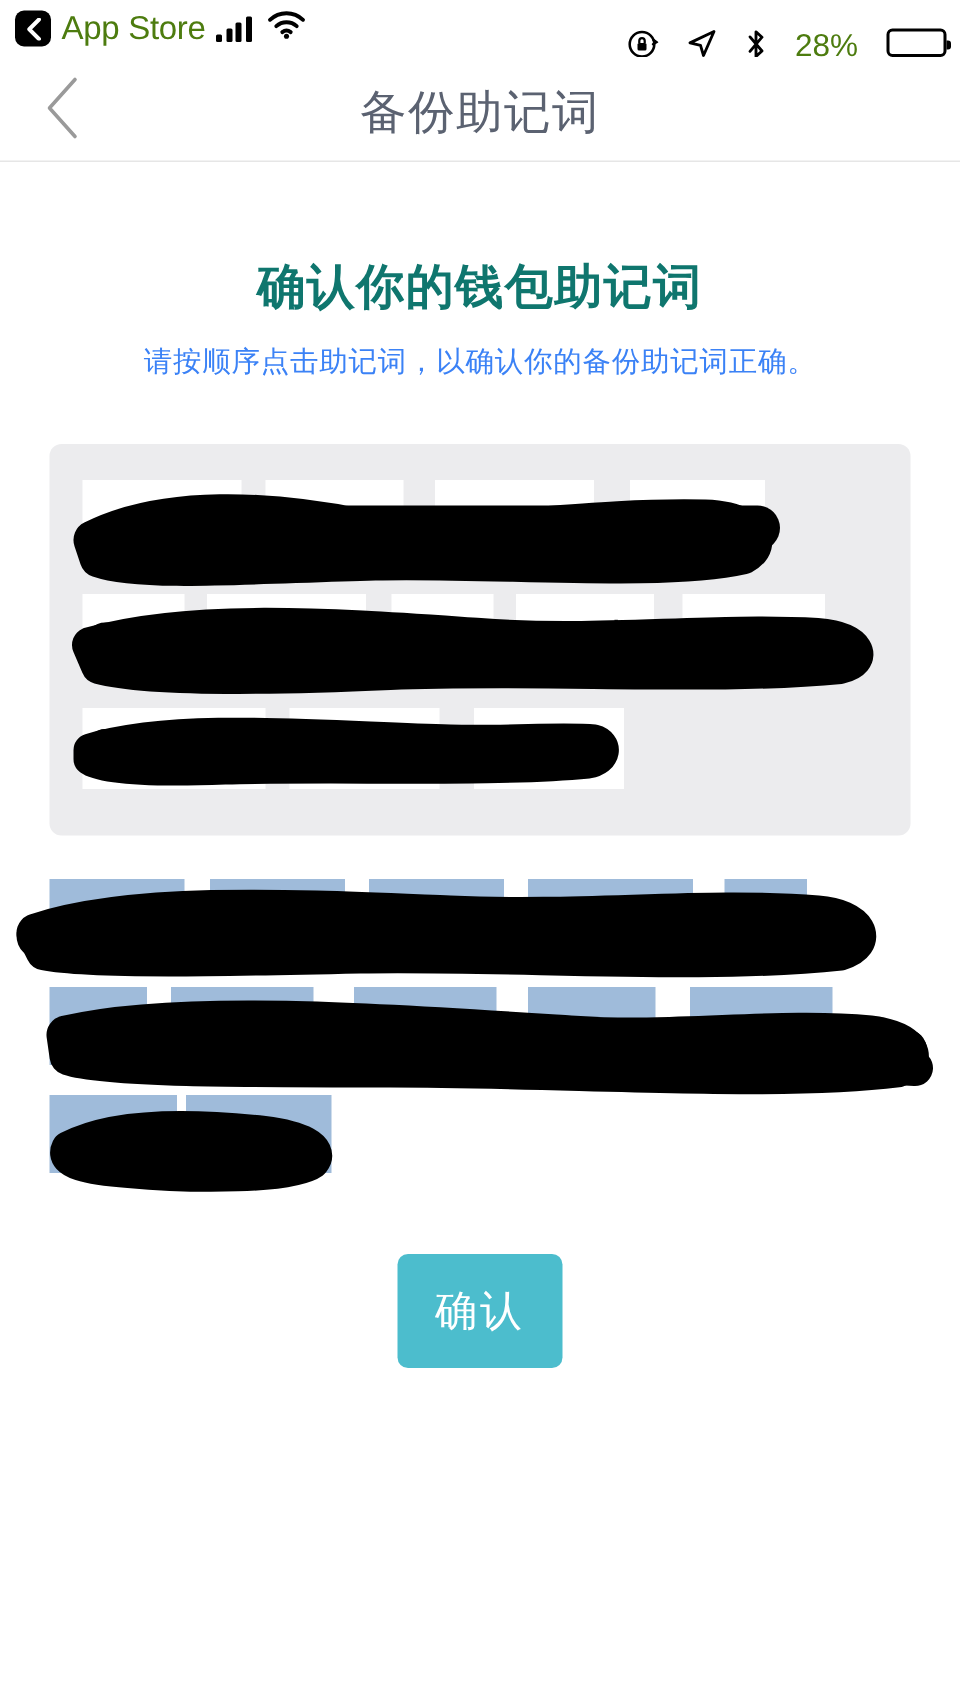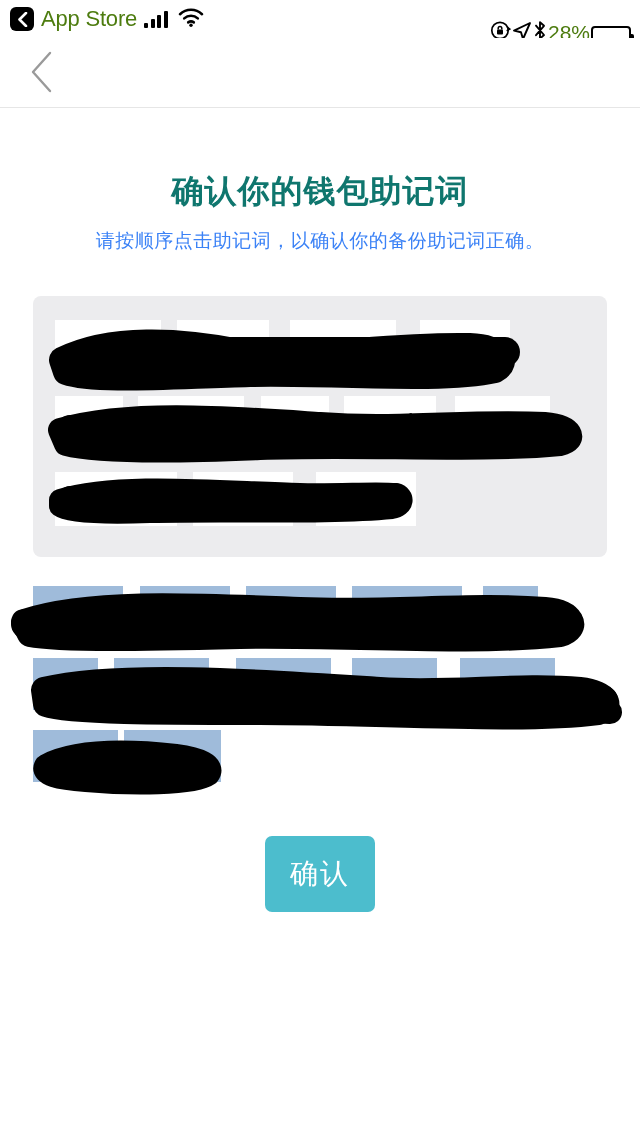--- a/index.html
+++ b/index.html
@@ -27,21 +27,21 @@
   .sb-signal i { width: 4px; background: #000; border-radius: 1px; display: block; }
   .sb-signal i:nth-child(1) { height: 5px; }
   .sb-signal i:nth-child(2) { height: 9px; }
   .sb-signal i:nth-child(3) { height: 13px; }
   .sb-signal i:nth-child(4) { height: 17px; }
   .sb-wifi { margin-left: 3px; }
   .sb-center {
     position: absolute; left: 0; width: 640px; text-align: center;
     font-size: 22px; font-weight: 500; letter-spacing: 0px;
   }
-  .sb-right { position: absolute; right: 9px; display: flex; align-items: flex-end; gap: 1px; margin-top: 26px; }
+  .sb-right { position: absolute; right: 9px; display: flex; align-items: flex-start; gap: 19px; margin-top: 26px; }
   .sb-batt-pct { font-size: 21px; font-weight: 400; }
   .sb-batt {
     width: 40px; height: 19px; border: 2px solid #000; border-radius: 4px;
     position: relative; padding: 2px;
   }
   .sb-batt::after {
     content: ""; position: absolute; right: -5px; top: 6px;
     width: 3px; height: 6px; background: #000; border-radius: 0 2px 2px 0;
   }
   .sb-batt-fill { height: 100%; background: #000; border-radius: 1px; }
@@ -169,20 +169,21 @@
   </div>
 
   <div class="navbar">
     <div class="nav-back">
       <span>
         <svg width="24" height="42" viewBox="0 0 24 42" aria-hidden="true">
           <path d="M20 2 L3 21 L20 40" fill="none" stroke="#9a9a9a" stroke-width="2.4" stroke-linecap="round" stroke-linejoin="round"></path>
         </svg>
       </span>
     </div>
+    <div class="nav-title">备份助记词</div>
   </div>
 
   <div class="page-title">确认你的钱包助记词</div>
   <div class="page-sub">请按顺序点击助记词，以确认你的备份助记词正确。</div>
 
   <div class="answer-panel">
     <div class="ans-row r1">
       <div class="word-chip" style="left:22px;width:106px;"></div>
       <div class="word-chip" style="left:144px;width:92px;">dream</div>
       <div class="word-chip" style="left:257px;width:106px;"></div>

